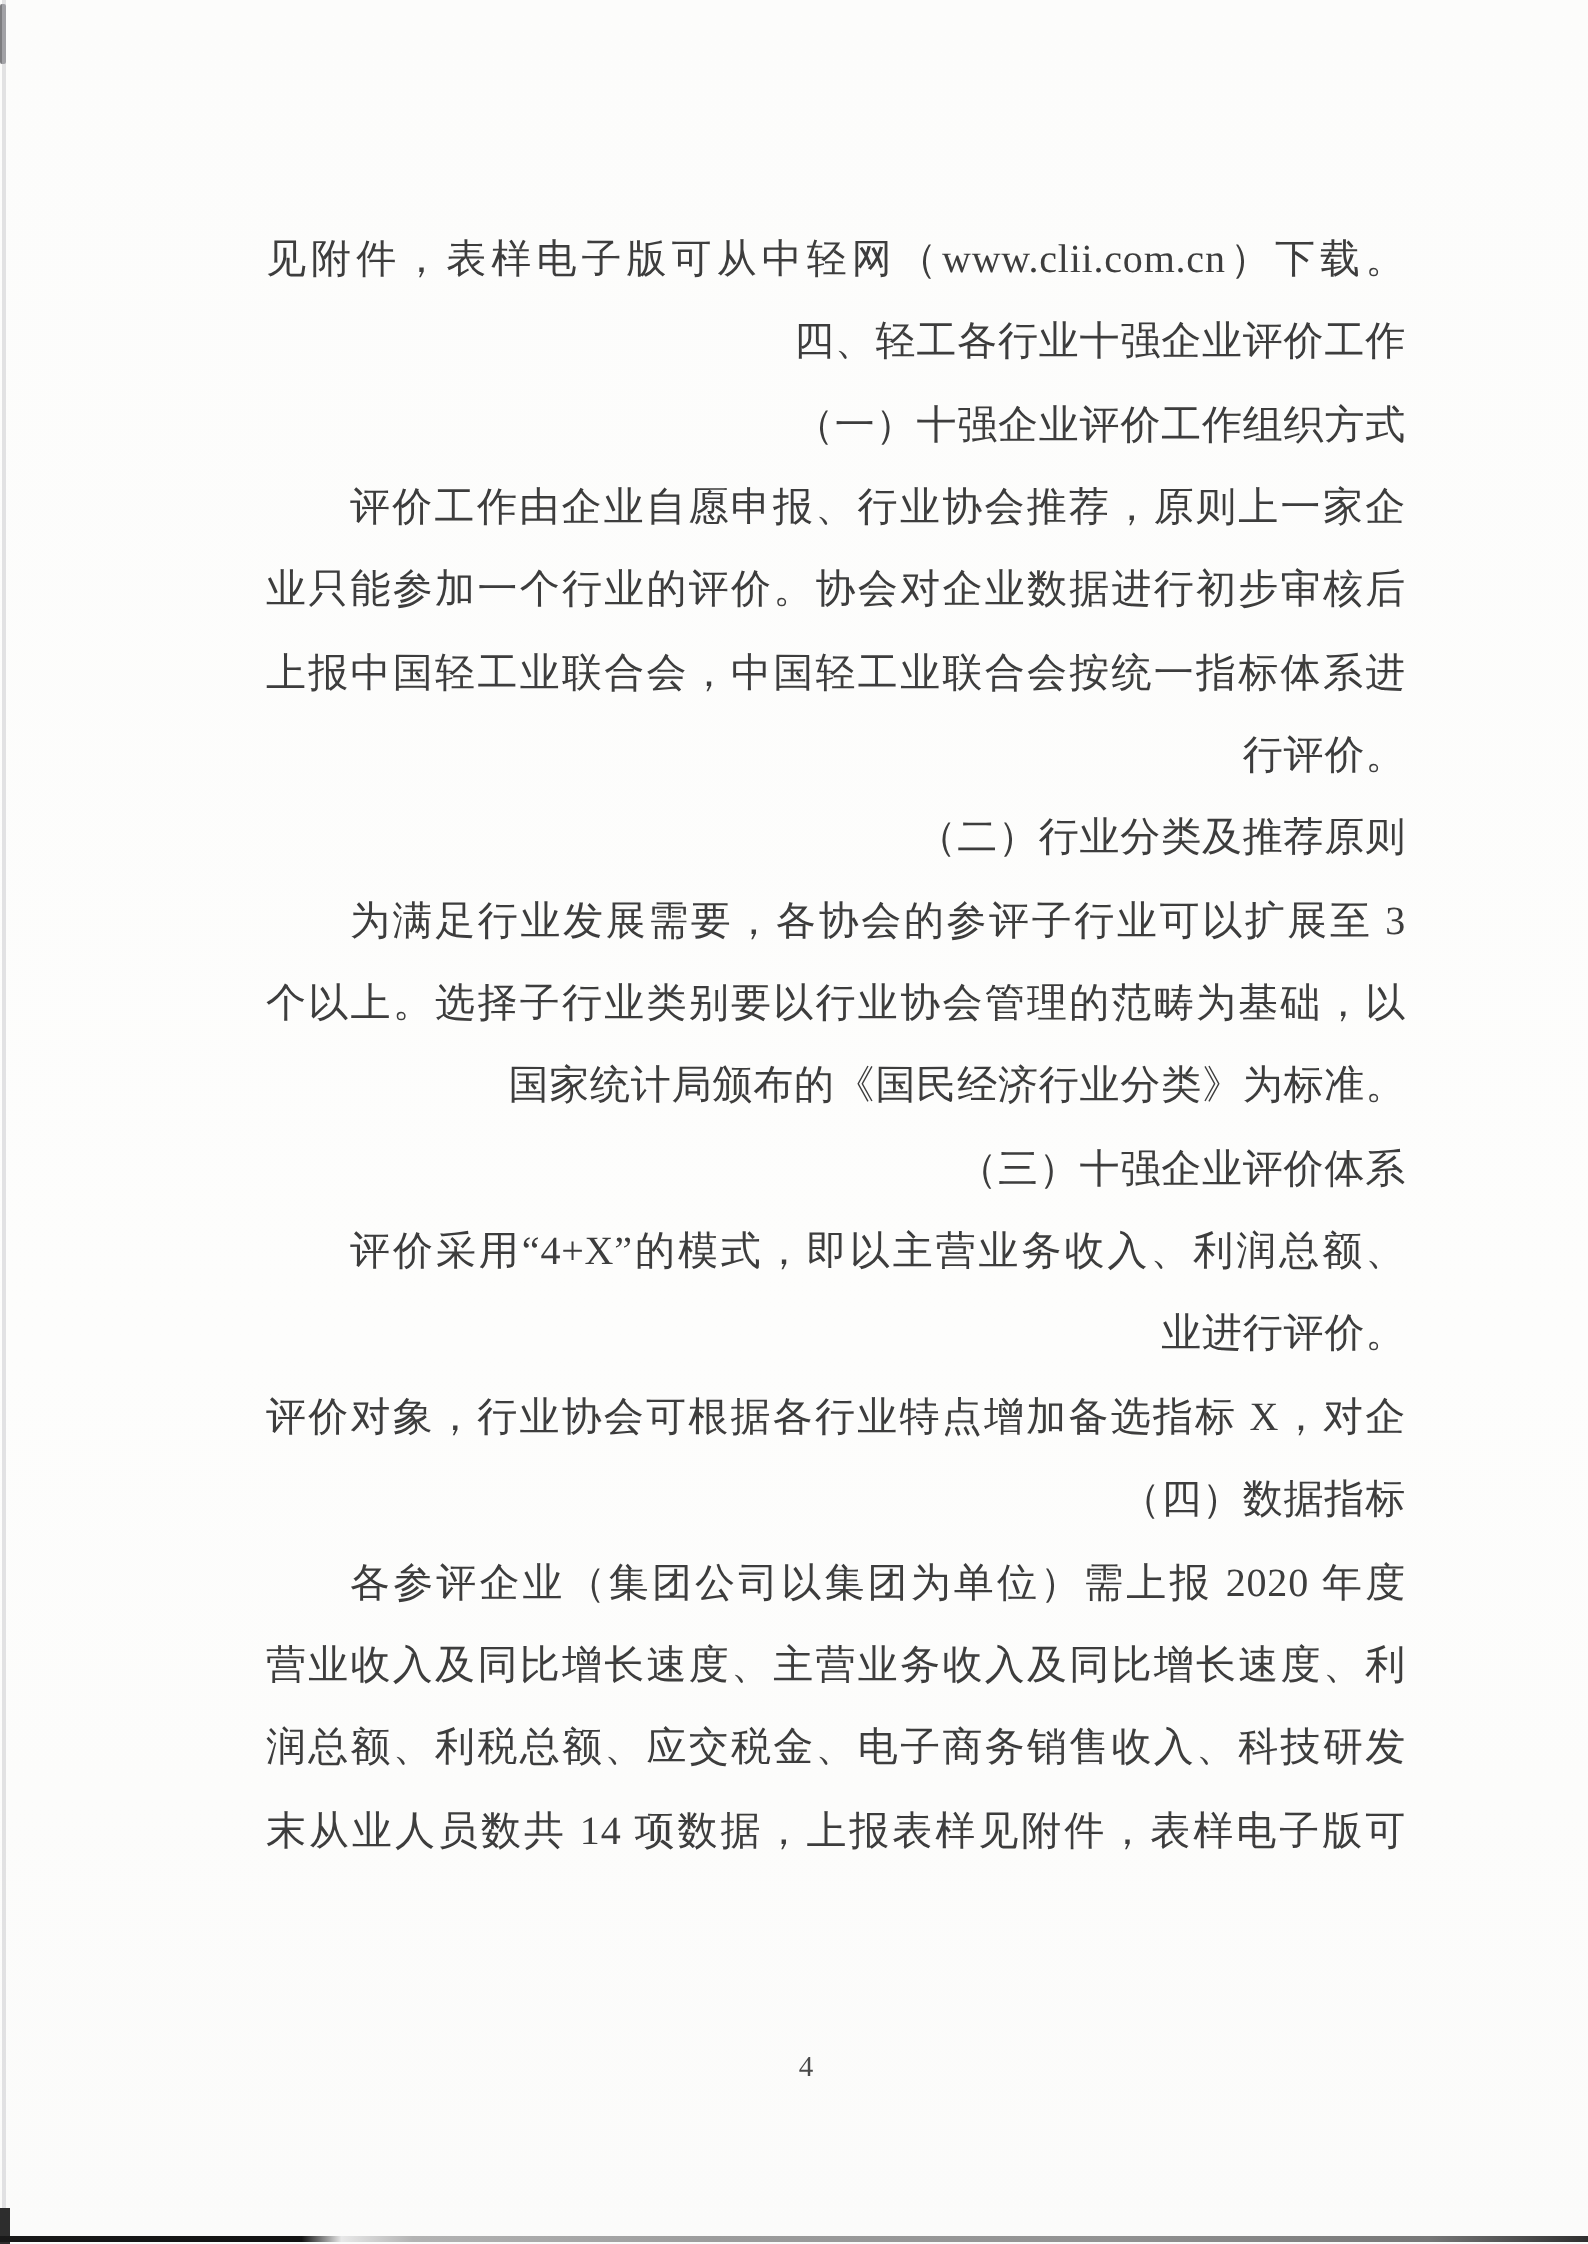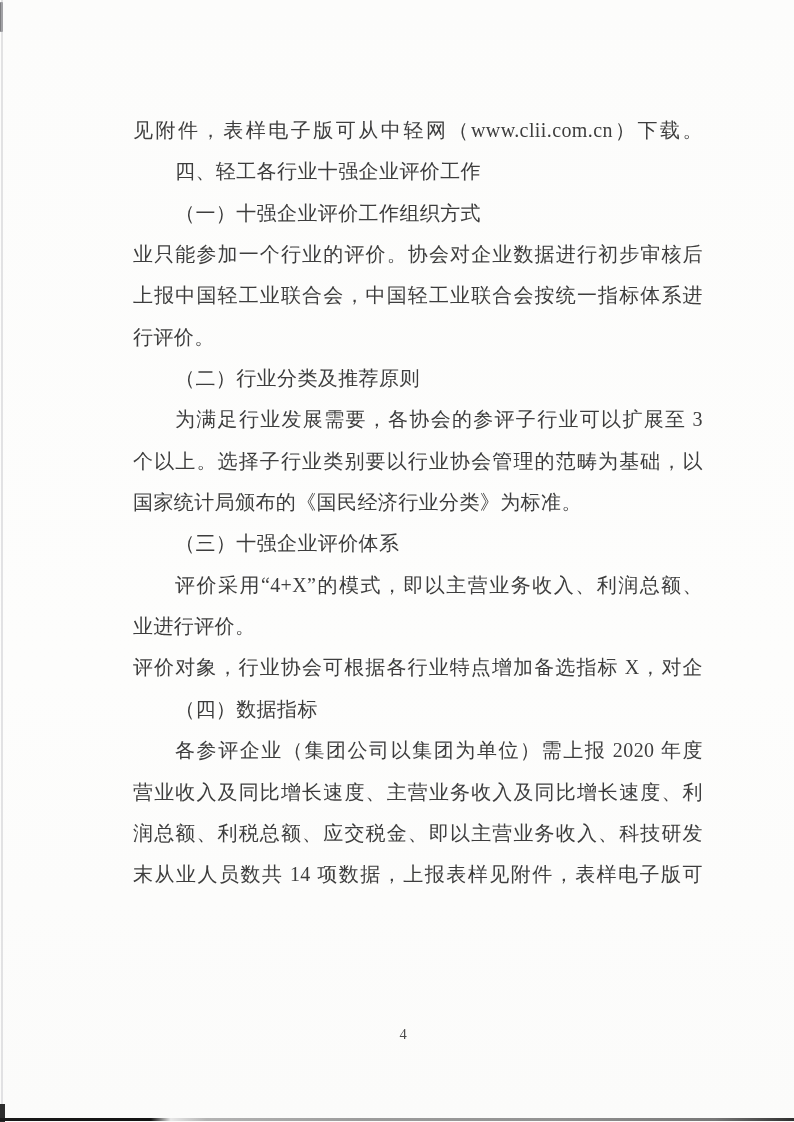--- a/index.html
+++ b/index.html
@@ -16,20 +16,21 @@
   }
   
   .body-text {
     position: absolute; left: 133px; top: 110px; width: 570px;
   }
   .line {
     height: 41.35px; line-height: 41.35px;
     font-size: 20px; color: #3d3d3d;
     white-space: nowrap;
     letter-spacing: 0.4px;
+    text-align: right;
   }
   .line.indent { padding-left: 42px; }
   .line.justify {
     white-space: normal;
     text-align: justify;
     text-align-last: justify;
     overflow: hidden;
   }
   
   .page-number {
@@ -67,20 +68,21 @@
   <div class="scan-edge-left"></div>
 
   <div class="body-text">
 
       <div class="line justify">见附件，表样电子版可从中轻网（www.clii.com.cn）下载。</div>
 
       <div class="line indent">四、轻工各行业十强企业评价工作</div>
 
       <div class="line indent">（一）十强企业评价工作组织方式</div>
 
+      <div class="line indent justify">评价工作由企业自愿申报、行业协会推荐，原则上一家企</div>
 
       <div class="line justify">业只能参加一个行业的评价。协会对企业数据进行初步审核后</div>
 
       <div class="line justify">上报中国轻工业联合会，中国轻工业联合会按统一指标体系进</div>
 
       <div class="line">行评价。</div>
 
       <div class="line indent">（二）行业分类及推荐原则</div>
 
       <div class="line indent justify">为满足行业发展需要，各协会的参评子行业可以扩展至 3</div>
@@ -97,21 +99,21 @@
       <div class="line">业进行评价。</div>
 
       <div class="line justify">评价对象，行业协会可根据各行业特点增加备选指标 X，对企</div>
 
       <div class="line indent">（四）数据指标</div>
 
       <div class="line indent justify">各参评企业（集团公司以集团为单位）需上报 2020 年度</div>
 
       <div class="line justify">营业收入及同比增长速度、主营业务收入及同比增长速度、利</div>
 
-      <div class="line justify">润总额、利税总额、应交税金、即以主营业务收入、科技研发</div>
+      <div class="line justify">润总额、利税总额、应交税金、电子商务销售收入、科技研发</div>
 
 
       <div class="line justify">末从业人员数共 14 项数据，上报表样见附件，表样电子版可</div>
     </div>
 
   <div class="page-number">4</div>
 
   <div class="scan-corner-bottom-left"></div>
   <div class="scan-edge-bottom"></div>
 

